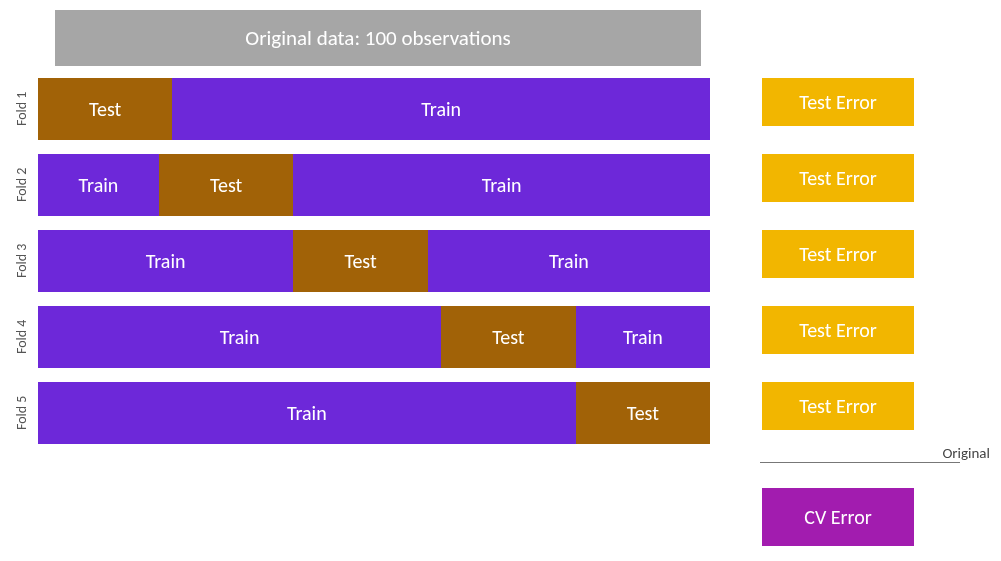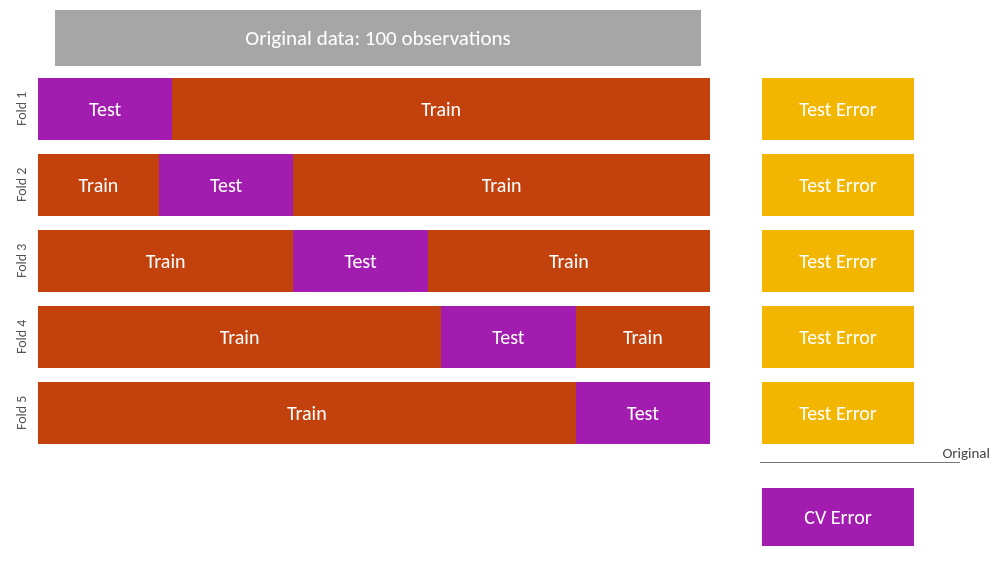--- a/index.html
+++ b/index.html
@@ -63,26 +63,26 @@
     height: 62px;
     display: flex;
   }
   .seg {
     display: flex;
     align-items: center;
     justify-content: center;
     color: #ffffff;
     font-size: 20px;
   }
-  .seg.train { background: #c2410c; }
-  .seg.test  { background: #a21caf; }
+  .seg.train { background: #6d28d9; }
+  .seg.test  { background: #a16207; }
   .gap { width: 52px; }
   .err-box {
     width: 152px;
-    height: 62px;
+    height: 48px;
     background: #f2b600;
     color: #ffffff;
     font-size: 20px;
     display: flex;
     align-items: center;
     justify-content: center;
   }
   .avg-area {
     position: absolute;
     left: 760px;

